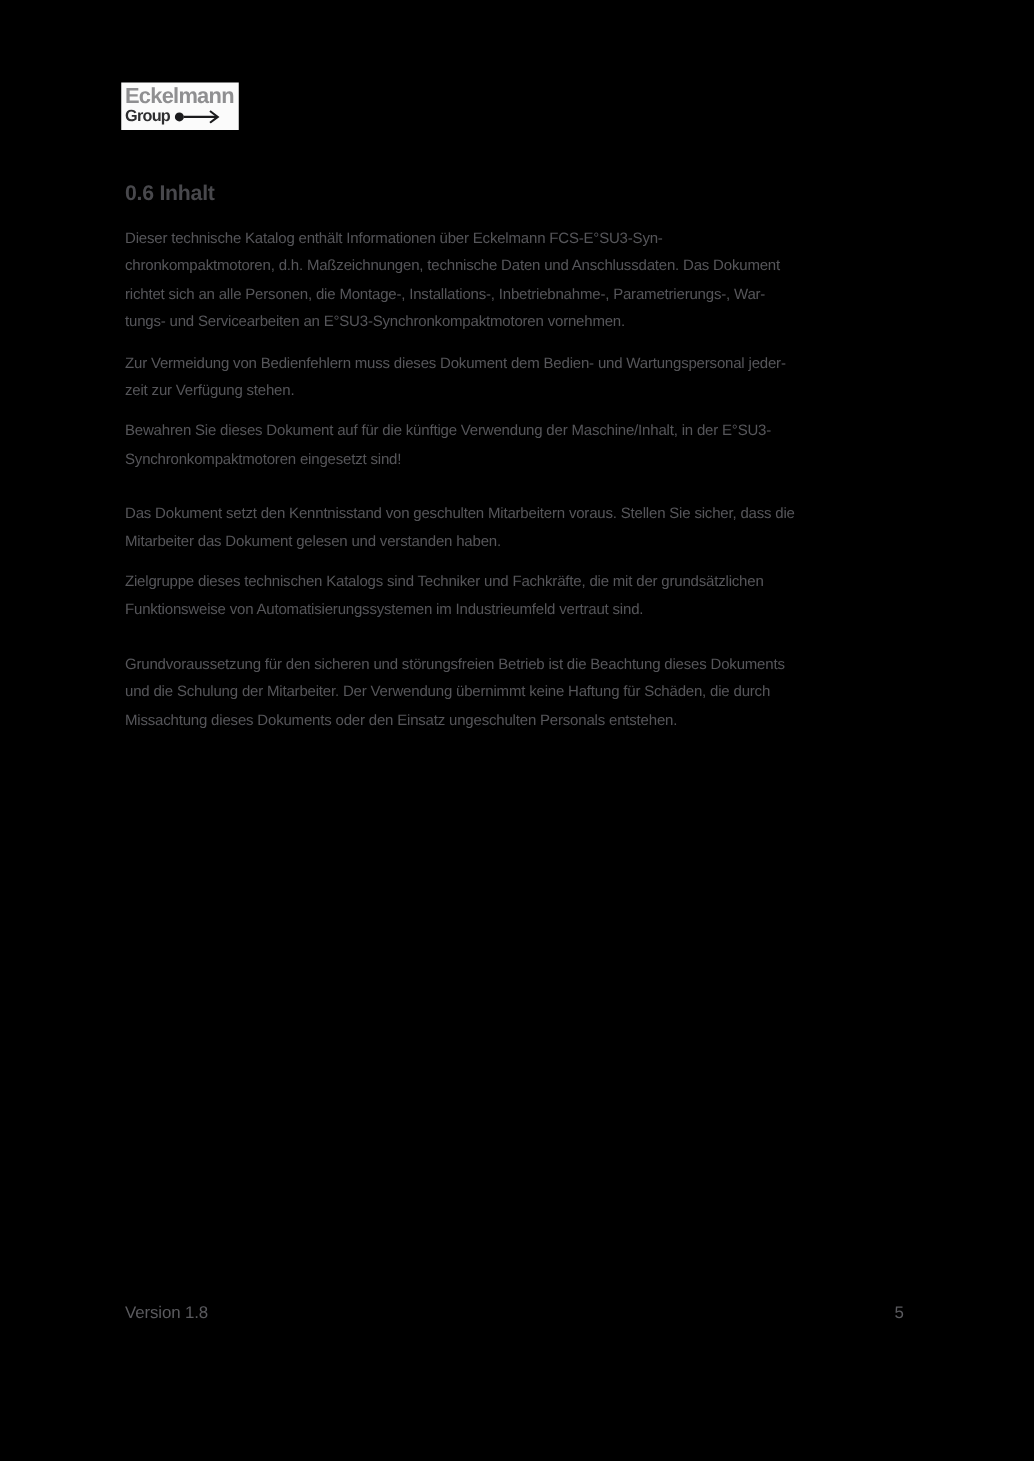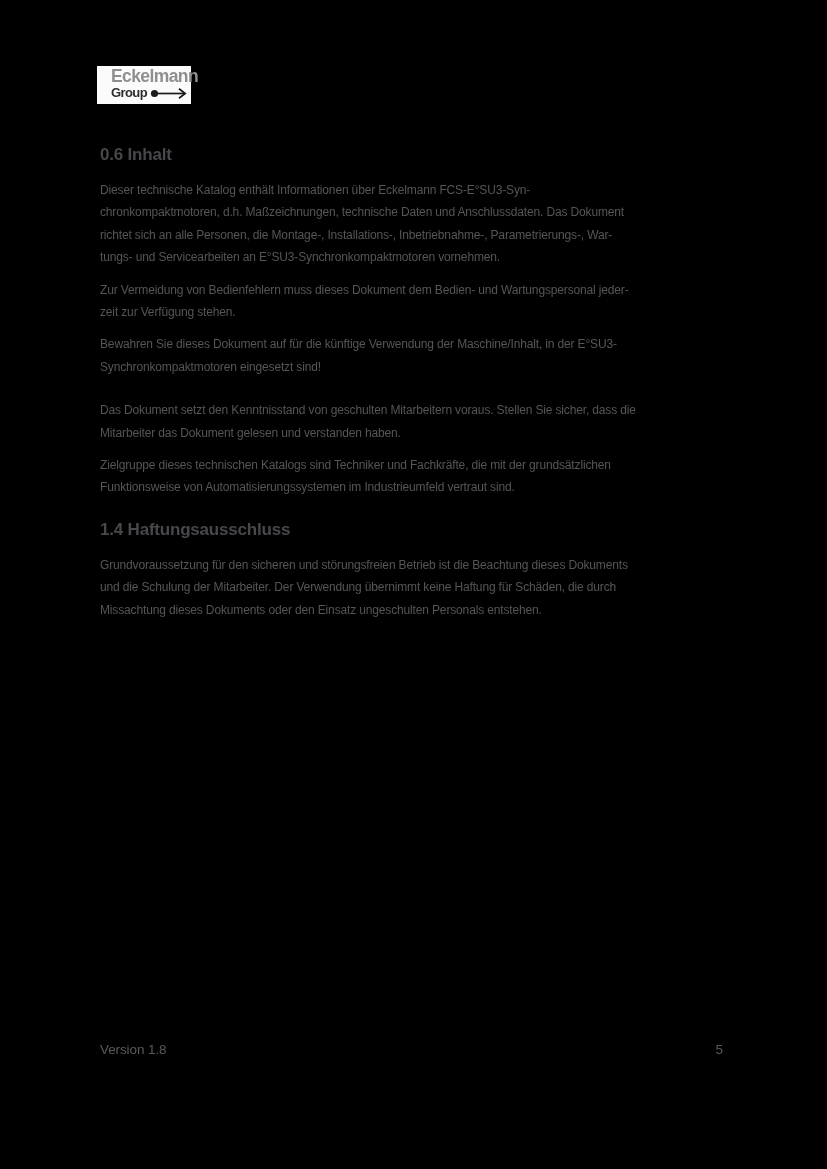--- a/index.html
+++ b/index.html
@@ -13,21 +13,21 @@
   }
 
   
   .logo-box {
     position: absolute;
     left: 97px;
     top: 66px;
     width: 94px;
     box-sizing: border-box;
     background: #fbfbfb;
-    padding: 2px 3px 3px 14px;
+    padding: 2px 3px 3px 3px;
   }
   .logo-line1 {
     color: #8f8f91;
     font-weight: bold;
     font-size: 17.5px;
     line-height: 17px;
     letter-spacing: -0.6px;
     white-space: nowrap;
   }
   .logo-line2 {
@@ -114,21 +114,20 @@
   </div>
 
   <div class="doc-section">
     <p class="para">Das Dokument setzt den Kenntnisstand von geschulten Mitarbeitern voraus. Stellen Sie sicher, dass die
 Mitarbeiter das Dokument gelesen und verstanden haben.</p>
     <p class="para">Zielgruppe dieses technischen Katalogs sind Techniker und Fachkräfte, die mit der grundsätzlichen
 Funktionsweise von Automatisierungssystemen im Industrieumfeld vertraut sind.</p>
   </div>
 
   <div class="doc-section">
-    <h2>1.4 Haftungsausschluss</h2>
     <p class="para">Grundvoraussetzung für den sicheren und störungsfreien Betrieb ist die Beachtung dieses Dokuments
 und die Schulung der Mitarbeiter. Der Verwendung übernimmt keine Haftung für Schäden, die durch
 Missachtung dieses Dokuments oder den Einsatz ungeschulten Personals entstehen.</p>
   </div>
 
 </div>
 
 <div class="footer">
   <span>Version 1.8</span>
   <span>5</span>

